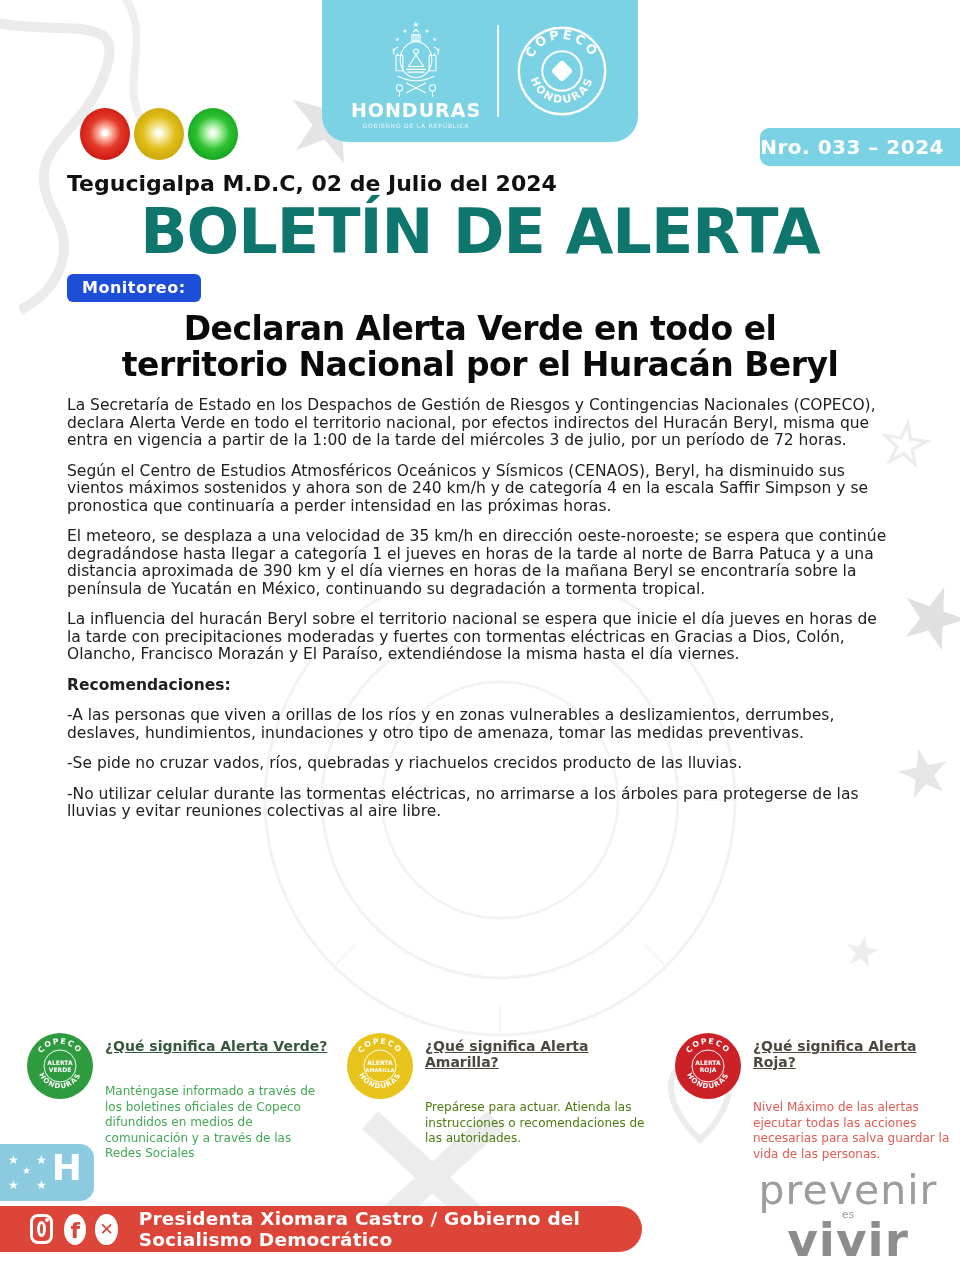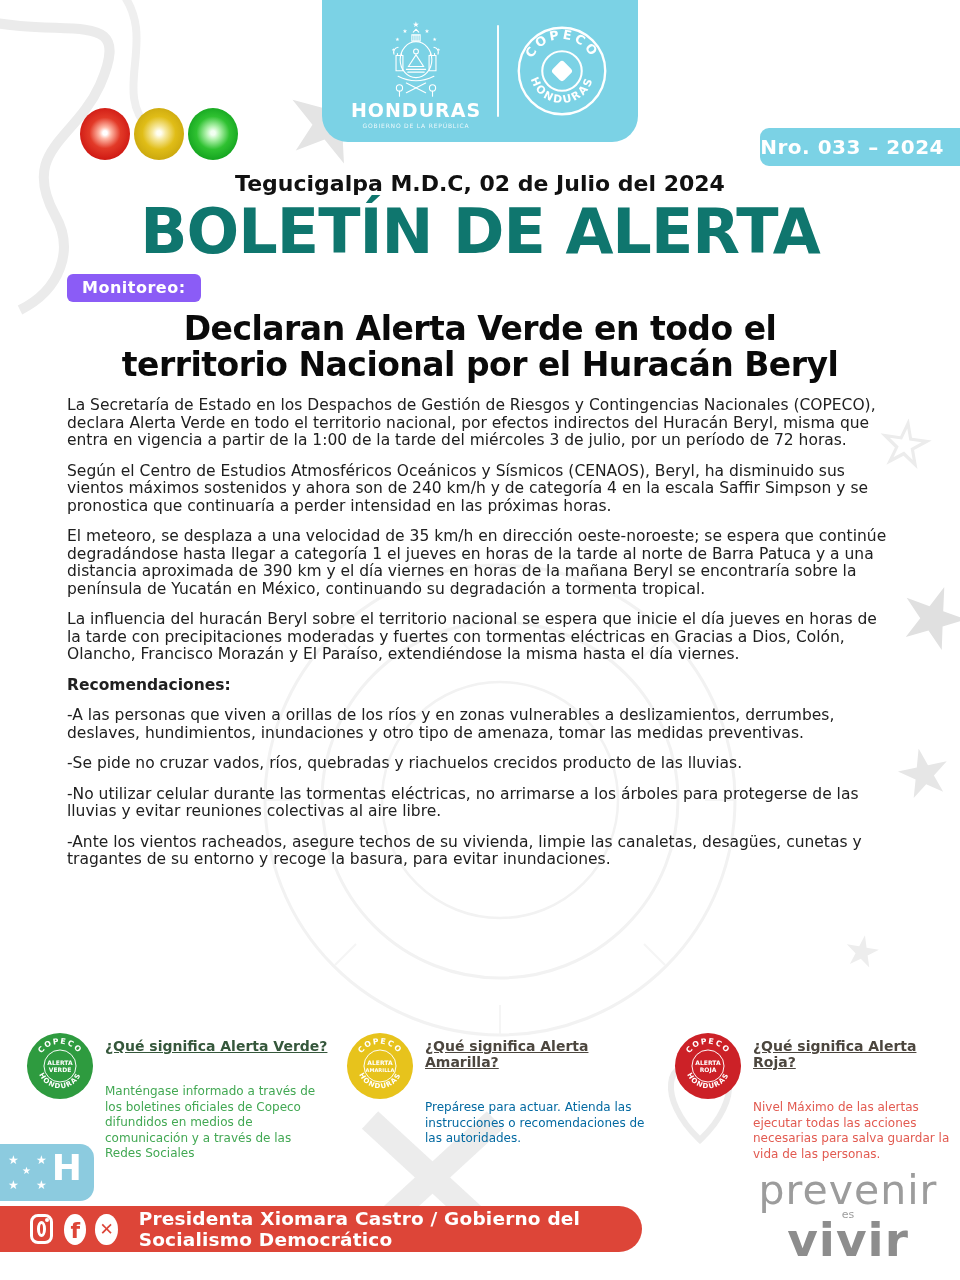--- a/index.html
+++ b/index.html
@@ -23,40 +23,40 @@
   .light{width:50px;height:52px;border-radius:50%;}
   .light.red{background:radial-gradient(circle at 50% 48%,#ffffff 0 6%,#ffb9a8 16%,#e23a28 42%,#d11c15 70%,#a80f0c 100%);}
   .light.yellow{background:radial-gradient(circle at 50% 48%,#fffef2 0 6%,#f7e9a0 18%,#e0bd17 45%,#caa70e 75%,#9e820a 100%);}
   .light.green{background:radial-gradient(circle at 50% 48%,#f2fff2 0 6%,#b4f3b0 18%,#2fc131 45%,#13a31f 75%,#0c7d16 100%);}
 
   .issue-badge{position:absolute;right:0;top:128px;background:#7BD2E5;color:#fff;z-index:3;
     font-size:20px;font-weight:600;letter-spacing:.5px;padding:7px 16px 7px 0;border-radius:9px 0 0 9px;}
 
   
   .doc{position:absolute;left:67px;top:170px;width:826px;z-index:2;color:#1f1f1f;}
-  .dateline{text-align:center;font-size:22px;font-weight:700;color:#111;line-height:28px;margin-bottom:2px;}
+  .dateline{font-size:22px;font-weight:700;color:#111;line-height:28px;margin-bottom:2px;}
   .main-title{text-align:center;font-size:62px;font-weight:800;letter-spacing:-1px;color:#0f766e;line-height:64px;margin:0 0 10px 0;}
-  .category-badge{display:inline-block;background:#8b5cf6;color:#fff;font-size:16px;font-weight:700;
+  .category-badge{display:inline-block;background:#1d4ed8;color:#fff;font-size:16px;font-weight:700;
     letter-spacing:.5px;padding:4px 15px 5px 15px;border-radius:6px;margin-bottom:7px;text-align:center;}
   .headline{text-align:center;font-size:33px;font-weight:800;letter-spacing:-.5px;line-height:36px;color:#0a0a0a;margin:2px 0 14px 0;}
   .doc p{font-size:15.5px;line-height:17.5px;margin:0 0 13px 0;color:#202020;}
   .rec-title{font-weight:700;}
 
   
   .alerts{position:absolute;left:0;top:1032px;width:960px;display:flex;z-index:2;}
   .alert-col{display:flex;gap:11px;align-items:flex-start;}
   .alert-col.c1{flex:0 0 330px;padding-left:26px;box-sizing:border-box;}
   .alert-col.c2{flex:0 0 332px;padding-left:16px;box-sizing:border-box;}
   .alert-col.c3{flex:0 0 290px;padding-left:12px;box-sizing:border-box;}
   .alert-q{font-size:14px;font-weight:700;margin:6px 0 7px 0;text-decoration:underline;}
   .c1 .alert-q{color:#35573B;}
   .c2 .alert-q,.c3 .alert-q{color:#4C463E;}
   .alert-desc{font-size:12px;line-height:15.5px;margin-top:30px;}
   .c1 .alert-desc{color:#42A853;}
-  .c2 .alert-desc{color:#0369a1;}
+  .c2 .alert-desc{color:#4d7c0f;}
   .c3 .alert-desc{color:#E25A50;}
   .badge-svg{flex:0 0 68px;}
 
   
   .h-badge{position:absolute;left:0;top:1144px;width:94px;height:57px;background:#8CCBDF;
     border-radius:0 14px 14px 0;z-index:3;}
   .h-badge .star{position:absolute;color:#fff;font-size:12px;line-height:1;}
   .h-badge .mono{position:absolute;right:12px;top:6px;color:#fff;font-size:36px;font-weight:800;line-height:1;}
 
   .footer-bar{position:absolute;left:0;top:1206px;width:642px;height:46px;background:#DD4538;
@@ -168,21 +168,20 @@
       <div>territorio Nacional por el Huracán Beryl</div>
     </div>
     <p>La Secretaría de Estado en los Despachos de Gestión de Riesgos y Contingencias Nacionales (COPECO), declara Alerta Verde en todo el territorio nacional, por efectos indirectos del Huracán Beryl, misma que entra en vigencia a partir de la 1:00 de la tarde  del miércoles 3 de julio, por un período de 72 horas.</p>
     <p>Según el Centro de Estudios Atmosféricos Oceánicos y Sísmicos (CENAOS),  Beryl, ha disminuido sus vientos máximos sostenidos y ahora son de 240 km/h y de categoría 4 en la escala Saffir Simpson y se  pronostica que continuaría a perder intensidad en las próximas horas.</p>
     <p>El meteoro, se desplaza a una velocidad de 35 km/h en dirección oeste-noroeste; se espera que continúe degradándose hasta llegar a categoría 1 el jueves en horas de la tarde al norte de Barra Patuca y a una distancia aproximada de 390 km y el día viernes en horas de la mañana Beryl se encontraría sobre la península de Yucatán en México, continuando su degradación a tormenta tropical.</p>
     <p>La influencia del huracán Beryl sobre el territorio nacional se espera que inicie el día jueves en horas de la tarde con precipitaciones moderadas y fuertes con tormentas eléctricas en Gracias a Dios, Colón, Olancho, Francisco Morazán y El Paraíso, extendiéndose la misma hasta el día viernes.</p>
     <p class="rec-title">Recomendaciones:</p>
     <p>-A las personas que viven a orillas de los ríos y en zonas vulnerables a deslizamientos, derrumbes, deslaves, hundimientos, inundaciones y otro tipo de amenaza, tomar las medidas preventivas.</p>
     <p>-Se pide no cruzar vados, ríos, quebradas y riachuelos crecidos producto de las lluvias.</p>
     <p>-No utilizar celular durante las tormentas eléctricas, no arrimarse a los árboles para protegerse de las lluvias y evitar reuniones colectivas al aire libre.</p>
-    <p>-Ante los vientos racheados, asegure techos de su vivienda, limpie las canaletas, desagües, cunetas y tragantes de su entorno y recoge la basura, para evitar inundaciones.</p>
   </div>
 
   <div class="alerts">
 
     <div class="alert-col c1">
       <svg class="badge-svg" viewBox="0 0 70 70" width="68" height="68">
         <circle cx="35" cy="35" r="34" fill="#2E9B3F"></circle>
         <path id="aT0" d="M12 35 A23 23 0 0 1 58 35" fill="none"></path>
         <path id="aB0" d="M12 35 A23 23 0 0 0 58 35" fill="none"></path>
         <text font-size="8" font-weight="bold" fill="#fff" letter-spacing="1.4"><textPath href="#aT0" startOffset="50%" text-anchor="middle">COPECO</textPath></text>

